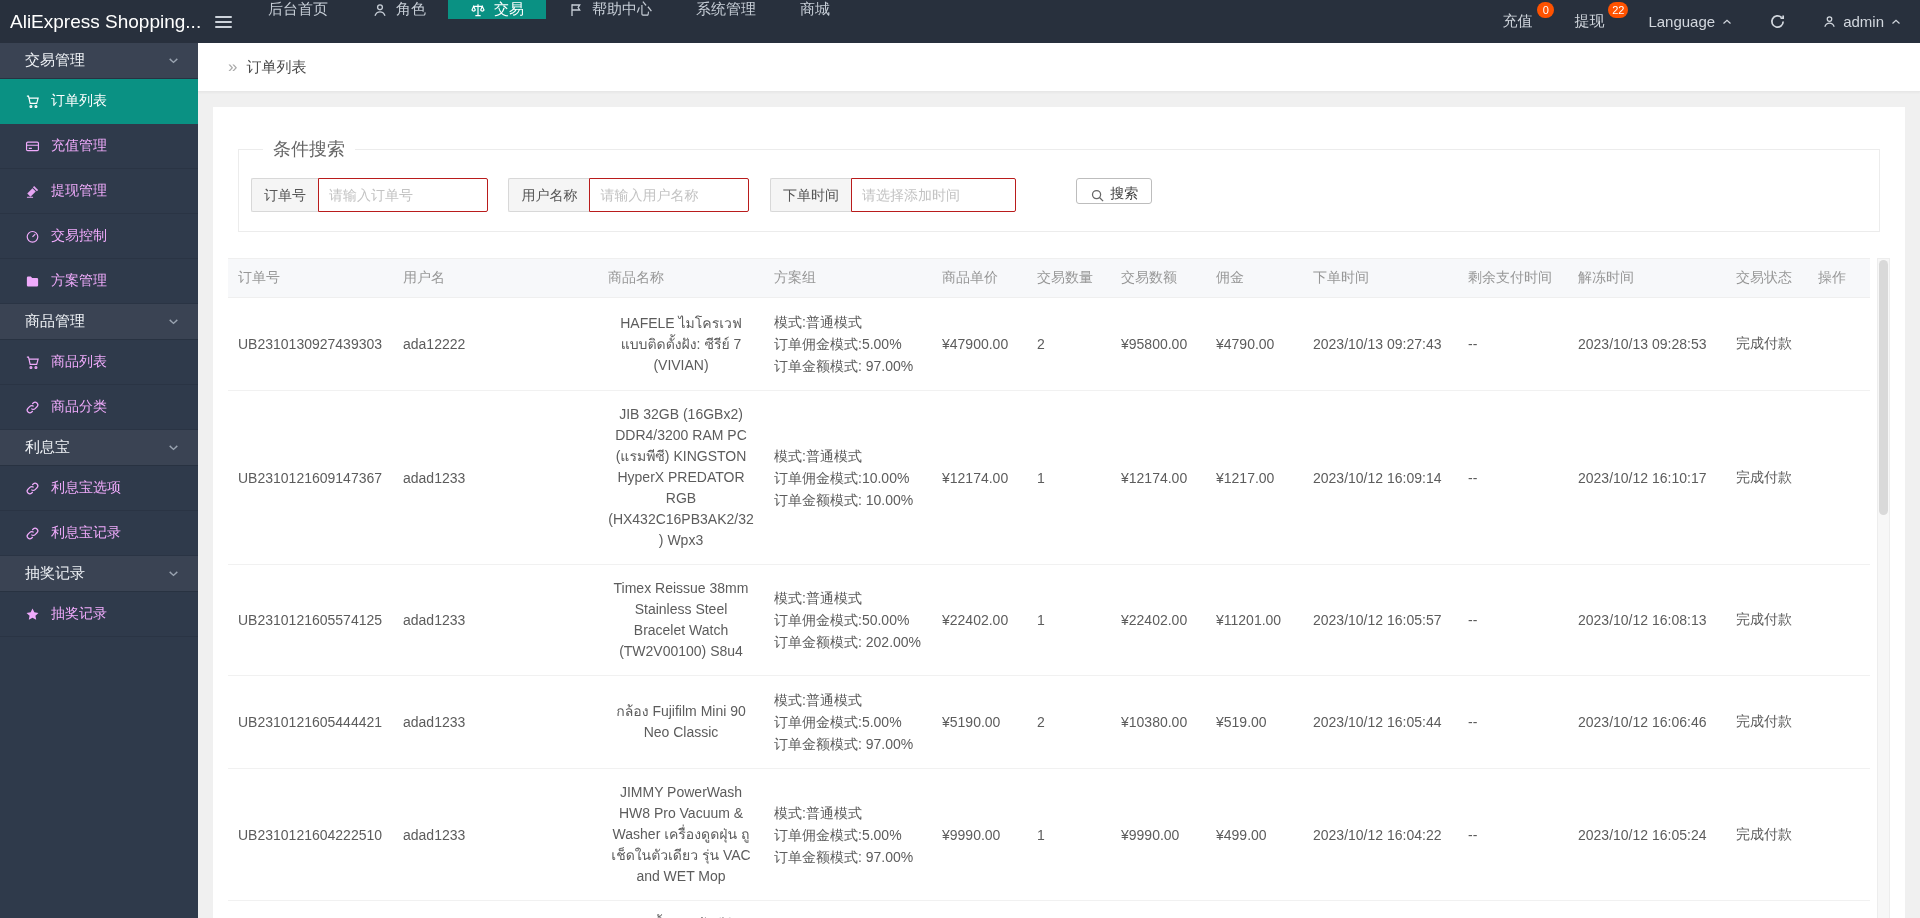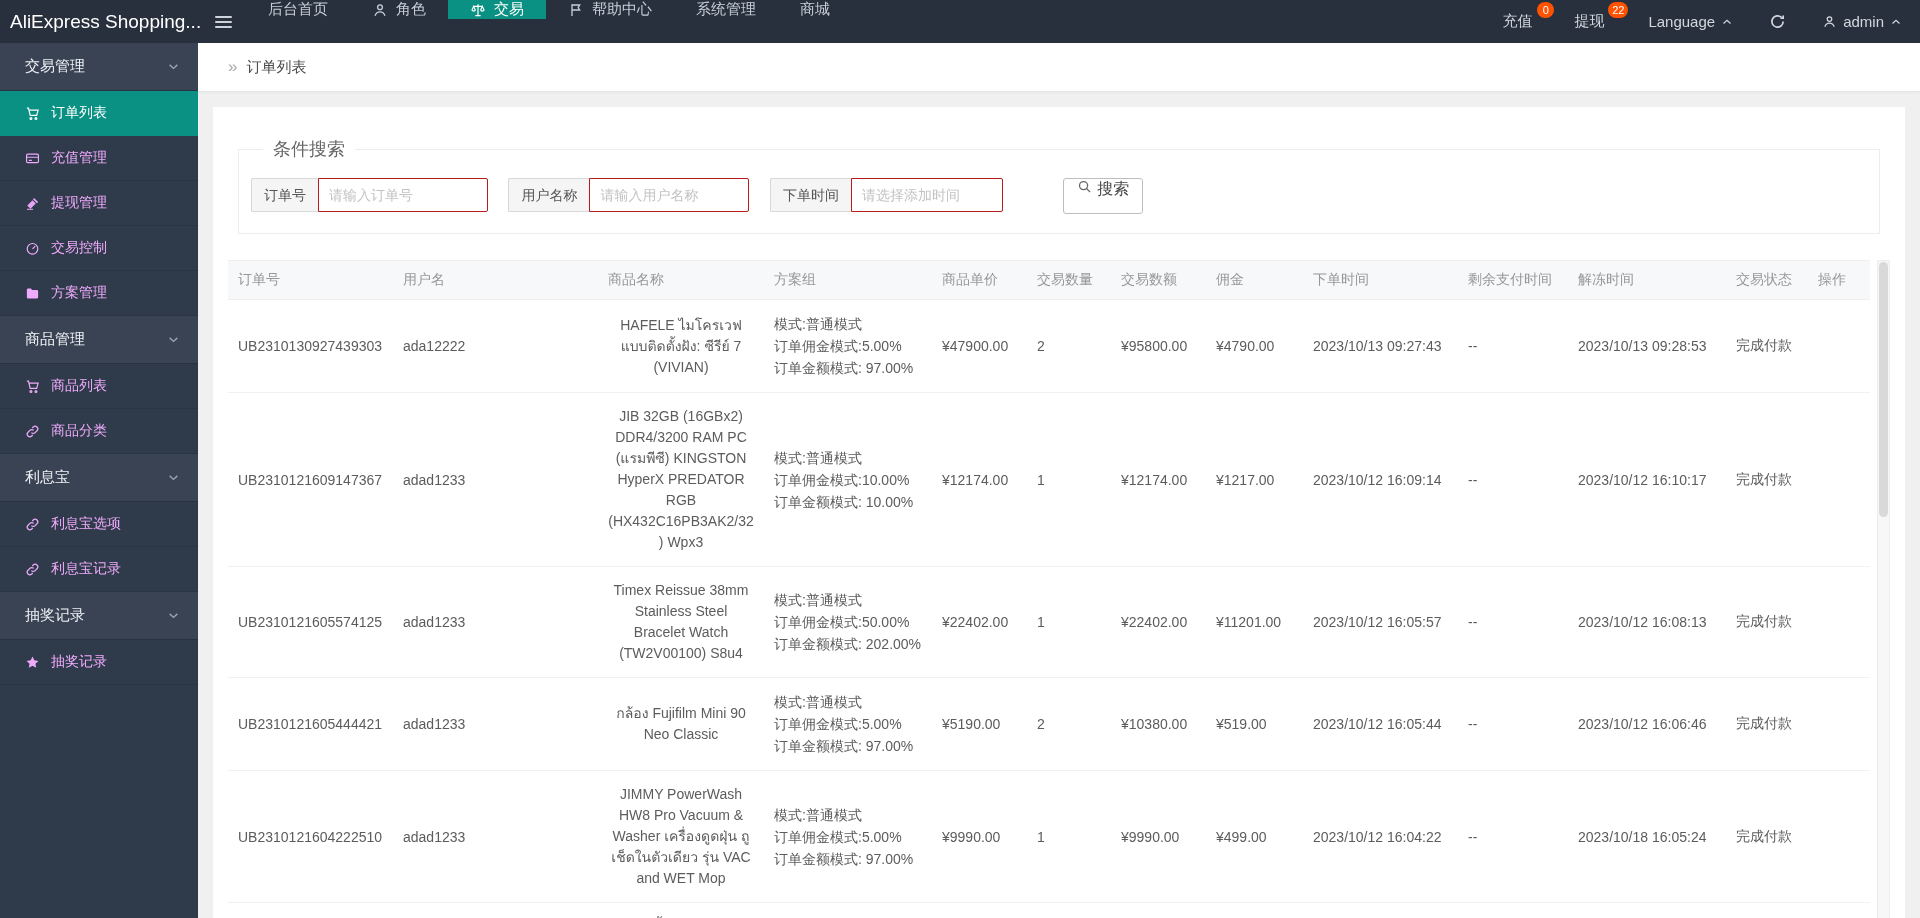--- a/index.html
+++ b/index.html
@@ -16,21 +16,21 @@
   .nav-item { display:flex; align-items:center; gap:8px; padding:0 22px; color:#c6cdd6; font-size:15px; cursor:pointer; }
   .nav-item svg { width:16px; height:16px; }
   .nav-item.active { background:#0a9183; color:#fff; }
   .topbar-right { margin-left:auto; display:flex; align-items:stretch; }
   .tr-item { position:relative; display:flex; align-items:center; gap:6px; padding:12px 18px; color:#d2d7de; font-size:15px; cursor:pointer; }
   .tr-item svg { width:15px; height:15px; }
   .badge { position:absolute; top:2px; right:2px; min-width:17px; height:16px; line-height:16px; padding:0 4px; background:#ff5200; color:#fff; border-radius:9px; font-size:11px; text-align:center; }
 
   
   .sidebar { position:fixed; top:43px; left:0; bottom:0; width:198px; background:#2f3a4b; }
-  .group-header { height:48px; display:flex; align-items:center; padding:0 18px 0 25px; color:#eef1f5; font-size:15px; background:#3a4353; border-bottom:1px solid #283241; cursor:pointer; }
+  .group-header { height:36px; display:flex; align-items:center; padding:0 18px 0 25px; color:#eef1f5; font-size:15px; background:#3a4353; border-bottom:1px solid #283241; cursor:pointer; }
   .group-header .chev { margin-left:auto; color:#9aa4b1; }
   .group-header svg { width:13px; height:13px; }
   .side-item { height:45px; display:flex; align-items:center; gap:11px; padding-left:25px; color:#f0abfc; font-size:14px; border-bottom:1px solid #2a3444; cursor:pointer; }
   .side-item svg { width:15px; height:15px; flex:none; }
   .side-item.active { background:#0a9183; color:#fff; border-bottom-color:#0a9183; }
 
   
   .main { margin-left:198px; padding-top:43px; }
   .breadcrumb { height:49px; background:#fff; display:flex; align-items:center; gap:9px; padding-left:30px; border-bottom:1px solid #e7e7e7; box-shadow:0 1px 2px rgba(0,0,0,.04); }
   .crumb-caret { color:#a9a9a9; font-size:17px; }
@@ -38,22 +38,22 @@
   .content { padding:15px; }
   .card { background:#fff; min-height:826px; padding:20px 15px 15px; position:relative; }
 
   
   fieldset.search { border:1px solid #ececec; margin:10px 10px 0; padding:17px 12px 19px; }
   fieldset.search legend { font-size:18px; color:#666; padding:0 10px; margin-left:12px; }
   .sgroup { display:inline-flex; margin-right:16px; vertical-align:top; }
   .sgroup .addon { height:34px; line-height:32px; padding:0 12px; background:#f5f5f5; border:1px solid #d8d8d8; border-right:none; font-size:14px; color:#555; border-radius:2px 0 0 2px; white-space:nowrap; }
   .sgroup input { height:34px; border:1px solid #b91c1c; padding:0 10px; font-size:14px; outline:none; border-radius:0 2px 2px 0; color:#333; }
   .sgroup input::placeholder { color:#c3c3c3; }
-  .w1 { width:170px; } .w2 { width:160px; } .w3 { width:152px; }
-  .search-btn { display:inline-flex; align-items:flex-start; gap:5px; height:36px; padding:0 13px; margin-left:40px; border:1px solid #bdbdbd; background:#fff; border-radius:3px; font-size:16px; color:#444; cursor:pointer; vertical-align:top; }
+  .w1 { width:170px; } .w2 { width:160px; } .w3 { width:165px; }
+  .search-btn { display:inline-flex; align-items:flex-end; gap:5px; height:26px; padding:0 13px; margin-left:40px; border:1px solid #bdbdbd; background:#fff; border-radius:3px; font-size:14px; color:#444; cursor:pointer; vertical-align:top; }
   .search-btn svg { width:15px; height:15px; }
 
   
   .table-wrap { margin-top:26px; position:relative; padding-right:20px; }
   table { width:100%; border-collapse:collapse; table-layout:fixed; }
   th { background:#f7f8fa; color:#979797; font-weight:normal; font-size:14px; text-align:left; padding:10px; border-top:1px solid #efefef; border-bottom:1px solid #efefef; }
   td { font-size:14px; color:#5c5c5c; padding:13px 10px; vertical-align:middle; border-bottom:1px solid #f1f1f1; word-wrap:break-word; }
   td.product { line-height:21px;text-align:center; }
   td.scheme div { line-height:22px; white-space:nowrap; }
   .vscroll { position:absolute; right:0; top:0; bottom:0; width:13px; background:#f7f7f7; border:1px solid #ededed; }
@@ -394,21 +394,21 @@
                 <div>模式:普通模式</div>
                 <div>订单佣金模式:5.00%</div>
                 <div>订单金额模式: 97.00%</div>
               </td>
               <td>¥9990.00</td>
               <td>1</td>
               <td>¥9990.00</td>
               <td>¥499.00</td>
               <td>2023/10/12 16:04:22</td>
               <td>--</td>
-              <td>2023/10/18 16:05:24</td>
+              <td>2023/10/12 16:05:24</td>
               <td>完成付款</td>
               <td></td>
             </tr>
             <tr>
               <td>UB2310121550293861</td>
               <td>adad1233</td>
               <td class="product">LEE เสื้อคลุมฮู้ดมีซิปผู้ชาย / ผู้หญิง รุ่น LE L1007B01 สีแดง ลี เสื้อผ้าผู้ชาย เสื้อแจ็คเก็ตผู้ชาย แจ็คเก็ต</td>
               <td class="scheme">
                 
                 

